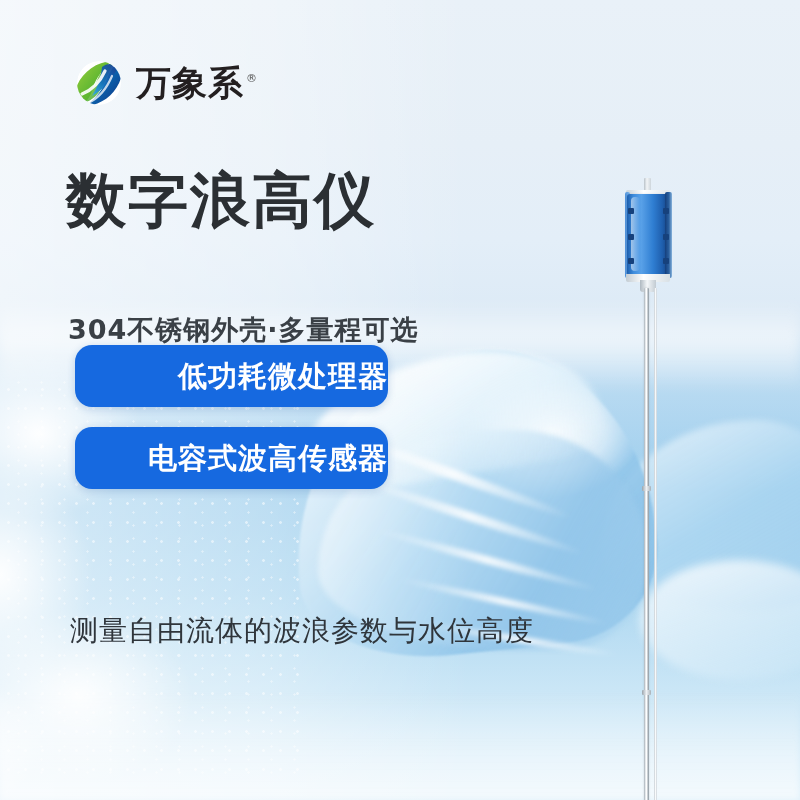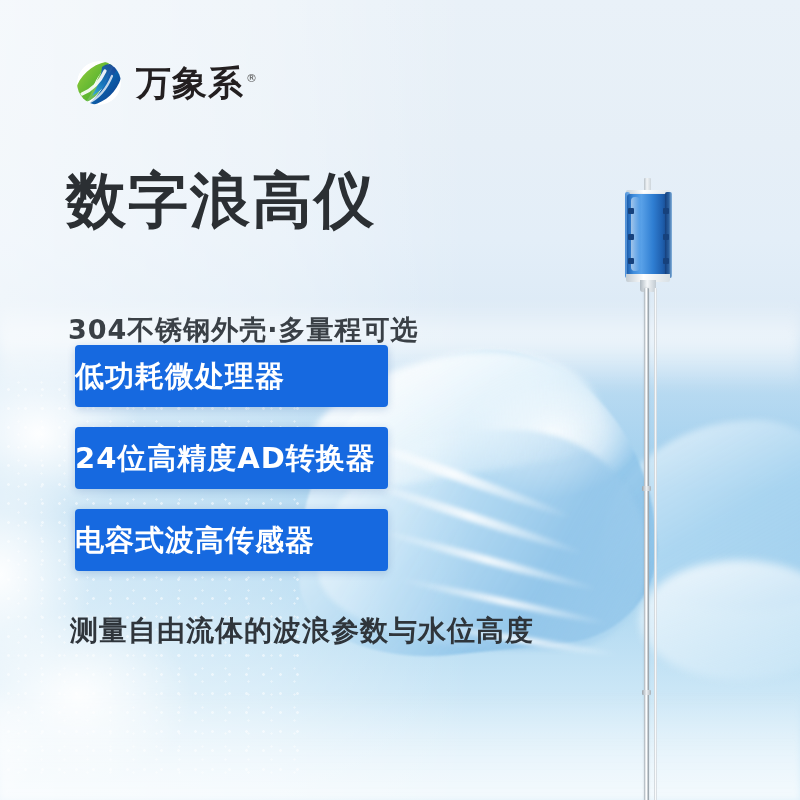--- a/index.html
+++ b/index.html
@@ -132,36 +132,36 @@
     position:absolute;left:68px;top:276px;
     font-size:27px;font-weight:700;color:#3a4046;letter-spacing:1px;
     white-space:nowrap;
     font-family:"DejaVu Sans","Liberation Sans",sans-serif;
     margin-top:36px;
   }
 
   
   .badges{position:absolute;left:75px;top:345px;}
   .badge{
-    width:313px;height:62px;border-radius:4px;
+    width:313px;height:62px;border-radius:17px;
     background:#1669e0;
-    display:flex;align-items:center;justify-content:flex-start;
+    display:flex;align-items:center;justify-content:flex-end;
     margin-bottom:20px;
     box-shadow:0 2px 8px rgba(14,70,150,.20);
   }
   .badge-label{
     color:#ffffff;font-size:29px;font-weight:700;letter-spacing:1px;
     white-space:nowrap;line-height:1;
     font-family:"DejaVu Sans","Liberation Sans",sans-serif;
   }
 
   
   .tagline{
     position:absolute;left:70px;top:612px;
-    font-size:28px;font-weight:700;color:#2f353b;letter-spacing:1px;
+    font-size:28px;font-weight:400;color:#2f353b;letter-spacing:1px;
     white-space:nowrap;
     font-family:"DejaVu Sans","Liberation Sans",sans-serif;
   }
 
   
   .product{position:absolute;left:600px;top:170px;width:120px;height:640px;}
   
   .dev-stub{
     position:absolute;left:44px;top:8px;width:7px;height:14px;
     background:linear-gradient(90deg,#b9c2c9,#f2f5f7 42%,#cdd5db);
@@ -302,23 +302,20 @@
 
   <div class="title">数字浪高仪</div>
 
   <div class="subtitle">304不锈钢外壳·多量程可选</div>
 
   <div class="badges">
     <div class="badge">
       <span class="badge-label">低功耗微处理器</span>
     </div>
     <div class="badge">
-      <span class="badge-label">24位高精度AD转换器</span>
-    </div>
-    <div class="badge">
       <span class="badge-label">电容式波高传感器</span>
     </div>
   </div>
 
   <div class="tagline">测量自由流体的波浪参数与水位高度</div>
 
   <div class="product">
     <div class="dev-stub"></div>
     <div class="dev-cap-top"></div>
     <div class="dev-edge-l"></div>

